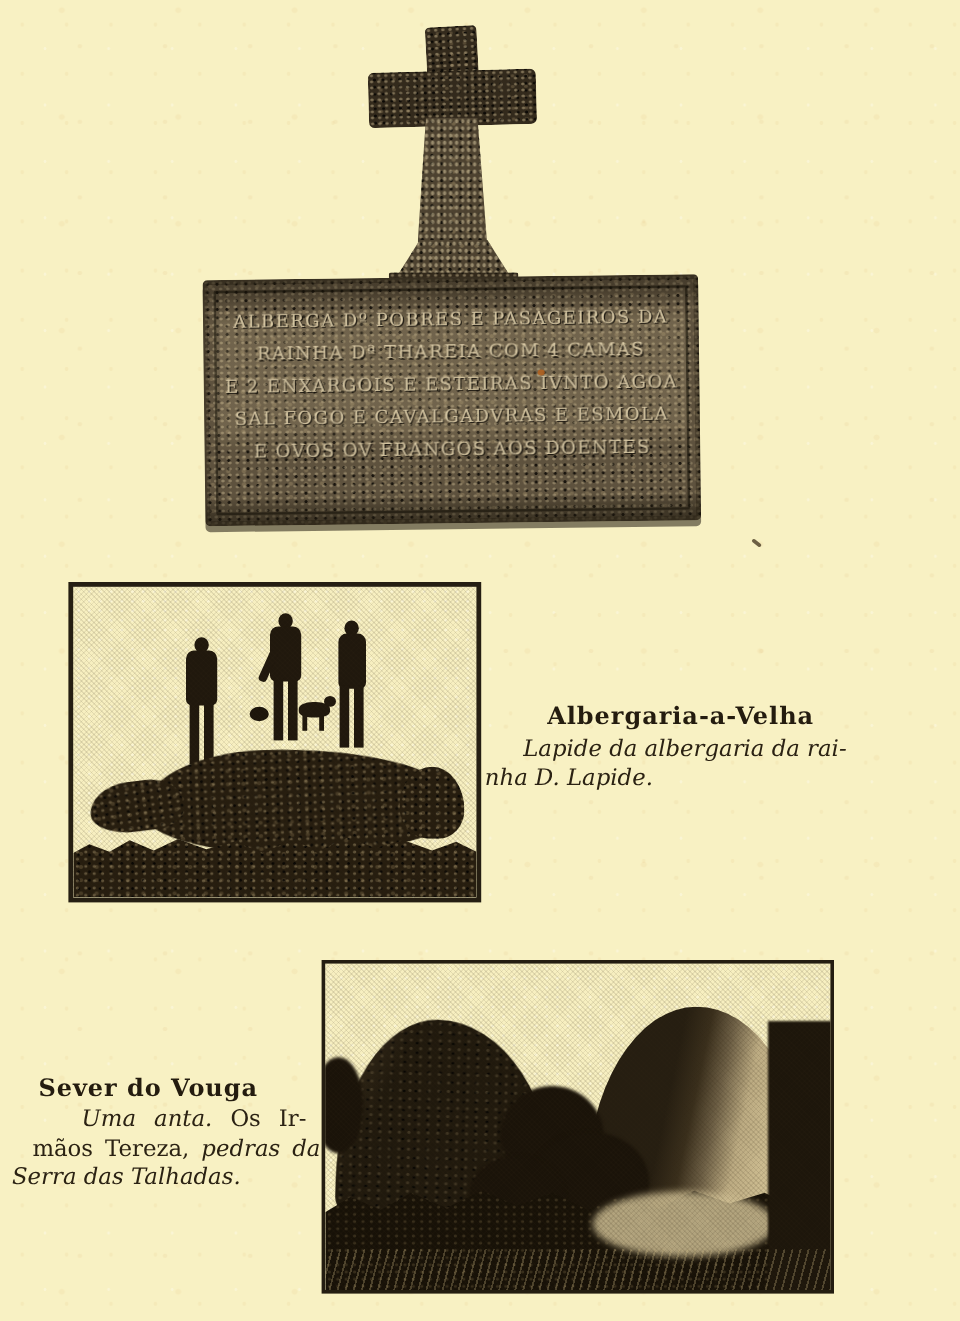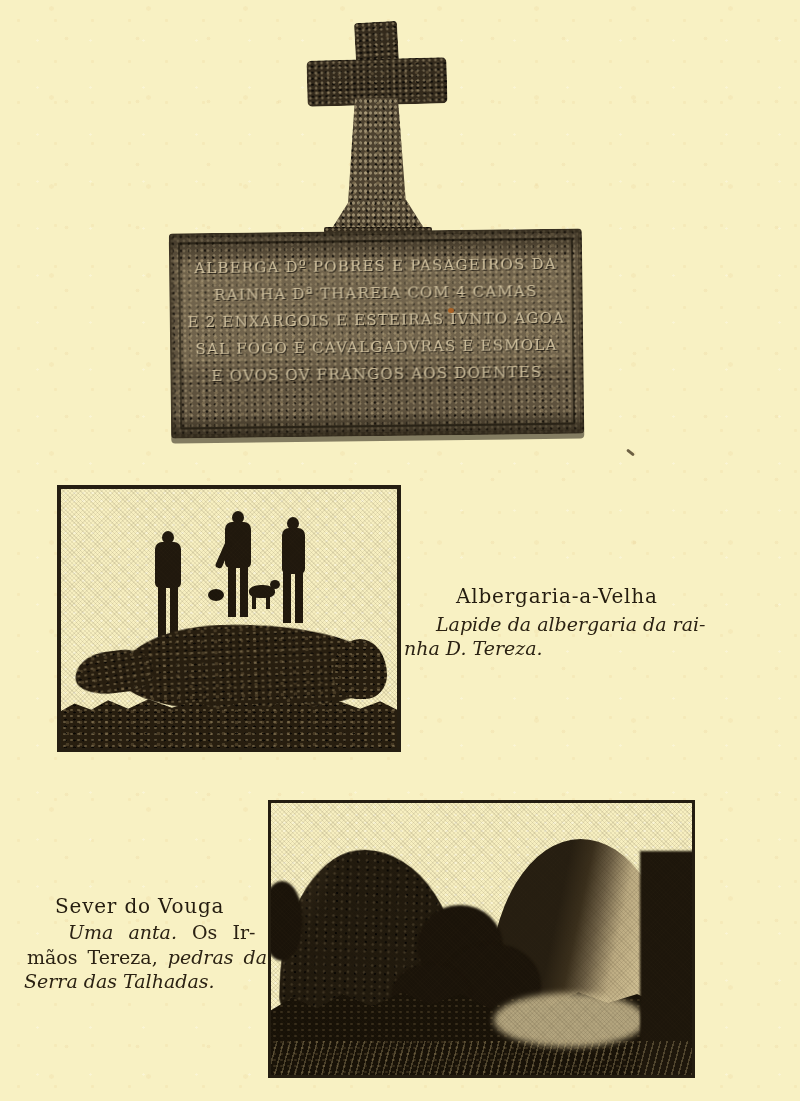--- a/index.html
+++ b/index.html
@@ -144,21 +144,21 @@
     background-color:#171107;
     background-image:radial-gradient(rgba(140,120,80,0.28) 1px, transparent 1.7px);
     background-size:7px 6px; filter:blur(0.3px);
     clip-path:polygon(0 28%, 5% 14%, 11% 26%, 17% 10%, 24% 24%, 31% 8%, 38% 22%, 45% 10%, 52% 26%, 59% 12%, 66% 24%, 73% 8%, 80% 20%, 87% 10%, 93% 24%, 100% 12%, 100% 100%, 0 100%); }
   .grass-streaks { position:absolute; left:0; bottom:0; width:421px; height:34px; pointer-events:none;
     background-image:repeating-linear-gradient(105deg, transparent 0 5px, rgba(205,185,132,0.30) 5px 6.5px); }
   .light-patch { position:absolute; left:223px; top:190px; width:152px; height:54px;
     background:#cdbd92; border-radius:50%; opacity:0.85; filter:blur(3px); }
 
   
-  .heading { position:absolute; font-weight:normal; font-size:20px; letter-spacing:0.8px; color:#241c0f; white-space:nowrap; }
+  .heading { position:absolute; font-weight:bold; font-size:20px; letter-spacing:0.8px; color:#241c0f; white-space:nowrap; }
   .caption-line { position:absolute; font-style:italic; font-size:19px; color:#2b2213; white-space:nowrap; }
   .roman { font-style:normal; }
   .sp1 { word-spacing:9px; }
   .sp2 { word-spacing:4px; }
 </style>
 </head>
 <body>
 
 <div class="page">
 
@@ -228,28 +228,28 @@
       <div class="right-bump rock"></div>
       <div class="ground-rocks rock"></div>
 
       <div class="halftone"></div>
     </div>
   </div>
 
   <div>
     <div class="heading" style="left:456px; top:584px;">Albergaria-a-Velha</div>
     <div class="caption-line" style="left:436px; top:613px;">Lapide da albergaria da rai-</div>
-    <div class="caption-line" style="left:404px; top:637px;">nha D. Tereza.</div>
+    <div class="caption-line" style="left:404px; top:637px;">nha D. Lapide.</div>
   </div>
 
   <div>
-    <div class="heading" style="left:55px; top:894px;">Sever do Vouga</div>
+    <div class="heading" style="left:32px; top:894px;">Sever do Vouga</div>
     <div class="caption-line sp1" style="left:68px; top:921px;"><span>Uma anta.</span> <span class="roman">Os Ir-</span></div>
     <div class="caption-line sp2" style="left:27px; top:946px;"><span class="roman">mãos Tereza,</span> <span>pedras da</span></div>
-    <div class="caption-line" style="left:24px; top:970px;text-align:right;">Serra das Talhadas.</div>
+    <div class="caption-line" style="left:10px; top:970px;text-align:right;">Serra das Talhadas.</div>
   </div>
 
   <div class="photo photo-boulders">
     <div class="photo-inner">
       <div class="boulder-left"></div>
       <div class="boulder-right"></div>
 
       <div class="bush" style="left:-10px; top:78px; width:42px; height:80px;"></div>
       <div class="bush" style="left:146px; top:102px; width:86px; height:82px;"></div>
       <div class="bush" style="left:170px; top:140px; width:100px; height:84px;"></div>

